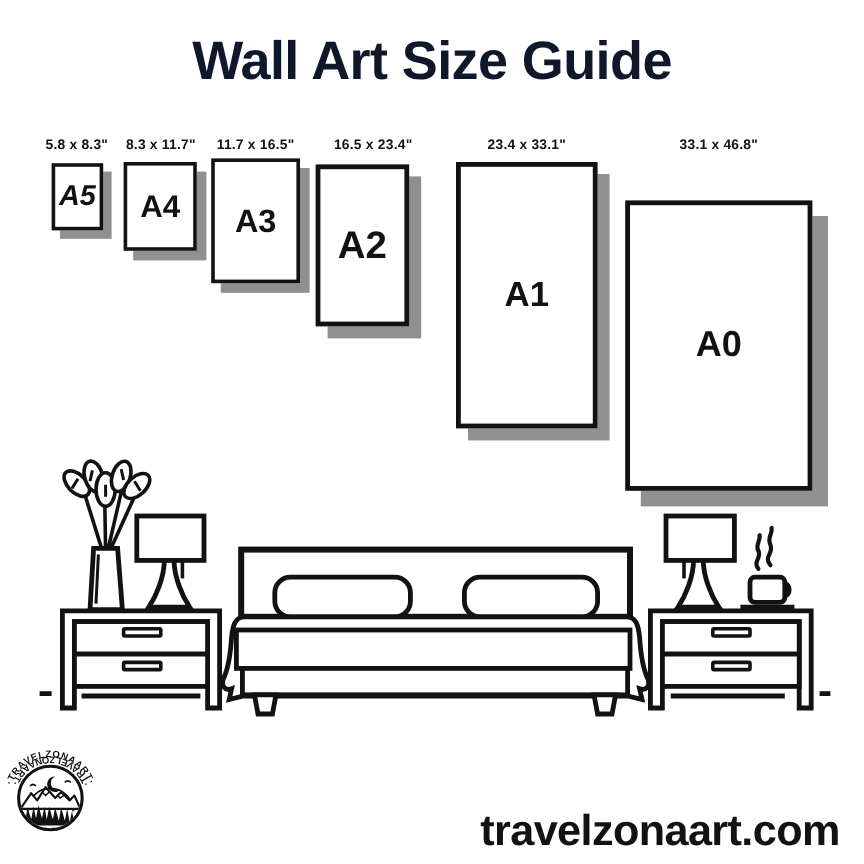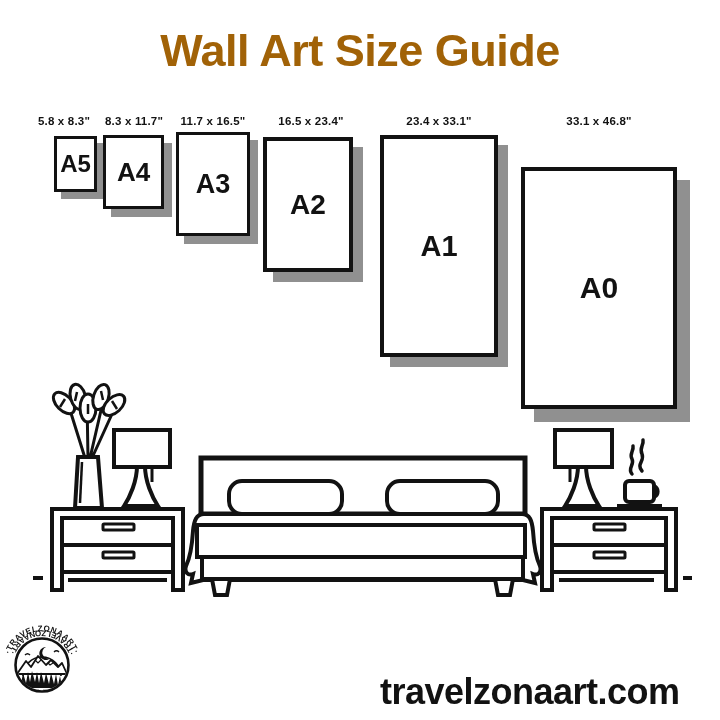--- a/index.html
+++ b/index.html
@@ -8,67 +8,67 @@
     background:#ffffff;
     font-family:"Liberation Sans", sans-serif;
     color:#121212;
     position:relative;
     overflow:hidden;
   }
   .title {
     position:absolute; top:25px; left:0; width:720px;
     text-align:center;
     font-size:45px; font-weight:bold; letter-spacing:-0.5px;
-    color:#a16207;
+    color:#0f172a;
   }
   .dim-label {
     position:absolute; top:115px; width:140px;
     text-align:center;
     font-size:11.5px; font-weight:bold; letter-spacing:0.2px;
     color:#121212; white-space:nowrap;
   }
   .size-card {
     position:absolute;
     background:#ffffff;
     border:3px solid #121212;
     box-sizing:border-box;
     display:flex; align-items:center; justify-content:center;
   }
   .size-card span { font-weight:bold; color:#121212; }
   .scene { position:absolute; left:0; top:0; }
   .logo { position:absolute; left:-8px; top:615px; }
   .website {
     position:absolute; left:380px; top:671px; width:340px;
-    text-align:left;
+    text-align:center;
     font-size:36px; font-weight:bold; letter-spacing:-0.5px;
     color:#121212;
   }
 </style>
 </head>
 <body>
 
 <div class="title">Wall Art Size Guide</div>
 
 <div class="dim-label" style="left:-6px;">5.8 x 8.3"</div>
 <div class="dim-label" style="left:64px;">8.3 x 11.7"</div>
 <div class="dim-label" style="left:143px;">11.7 x 16.5"</div>
 <div class="dim-label" style="left:241px;">16.5 x 23.4"</div>
 <div class="dim-label" style="left:369px;">23.4 x 33.1"</div>
 <div class="dim-label" style="left:529px;">33.1 x 46.8"</div>
 
-<div class="size-card" style="left:54px;  top:136px; width:43px;  height:56px;  box-shadow:7px 7px 0 #909090;  font-size:24px;">
+<div class="size-card" style="left:43px;  top:136px; width:43px;  height:56px;  box-shadow:7px 7px 0 #909090;  font-size:24px;font-style:italic;">
   <span>A5</span>
 </div>
 <div class="size-card" style="left:103px; top:135px; width:61px;  height:74px;  box-shadow:8px 8px 0 #909090;  font-size:26px;text-align:center;">
   <span>A4</span>
 </div>
 <div class="size-card" style="left:176px; top:132px; width:74px;  height:104px; box-shadow:8px 8px 0 #909090;  font-size:27px;">
   <span>A3</span>
 </div>
-<div class="size-card" style="left:263px; top:137px; width:90px;  height:135px; box-shadow:10px 10px 0 #909090; border-width:4px; font-size:28px;">
+<div class="size-card" style="left:263px; top:137px; width:78px;  height:135px; box-shadow:10px 10px 0 #909090; border-width:4px; font-size:32px;">
   <span>A2</span>
 </div>
 <div class="size-card" style="left:380px; top:135px; width:118px; height:222px; box-shadow:10px 10px 0 #909090; border-width:4px; font-size:29px;">
   <span>A1</span>
 </div>
 <div class="size-card" style="left:521px; top:135px; width:156px; height:242px; box-shadow:13px 13px 0 #909090; border-width:4px; font-size:30px;margin-top:32px;">
   <span>A0</span>
 </div>
 
 <svg class="scene" width="720" height="720" viewBox="0 0 720 720">

